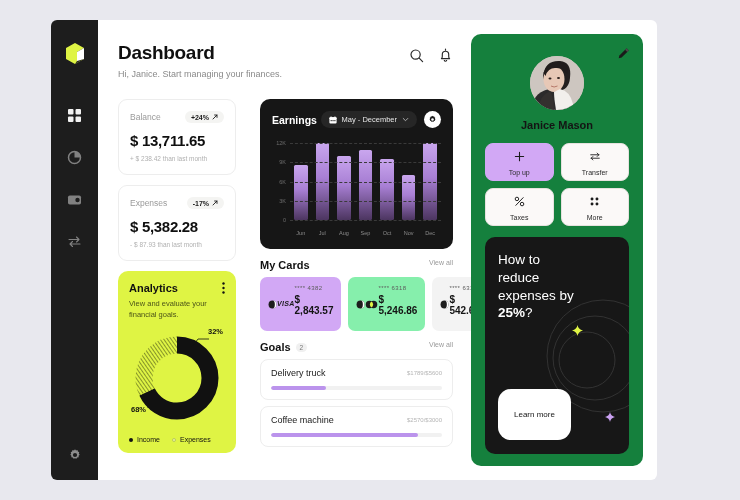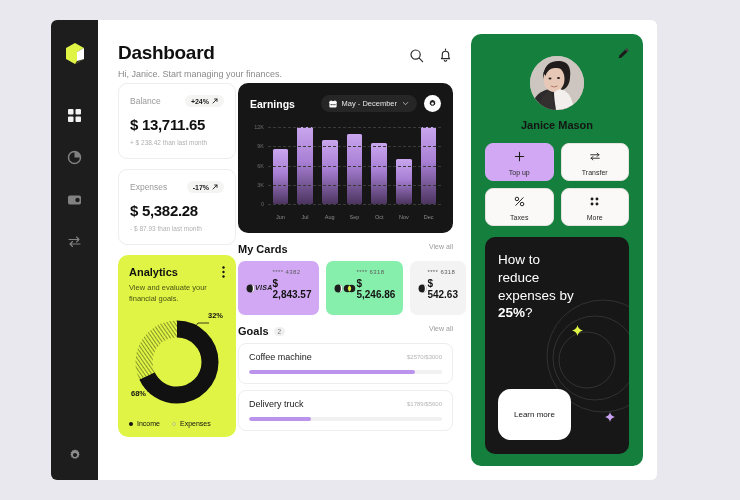--- a/index.html
+++ b/index.html
@@ -31,21 +31,21 @@
   .sidebar-spacer { flex: 1; }
 
   
   .main { flex: 1; padding: 22px 14px 0 20px; position: relative; min-width: 0; }
   .topbar { display:flex; align-items:flex-start; justify-content:space-between; }
   .page-title { font-size: 19px; font-weight: 700; color: #101010; letter-spacing: -0.3px; }
   .page-sub { font-size: 9px; color: #8a8a8a; margin-top: 5px; }
   .top-icons { display:flex; gap: 14px; padding-top: 6px; }
   .ticon { width:15px;height:15px;cursor:pointer; }
 
-  .grid { display: flex; gap: 2px; margin-top: 4px; }
+  .grid { display: flex; gap: 24px; margin-top: 20px; }
   .col-left { width: 118px; flex-shrink: 0; display:flex; flex-direction:column; gap: 10px; }
   .col-right { flex: 1; display:flex; flex-direction:column; gap: 10px; min-width:0; }
 
   
   .stat {
     background:#fff; border:1px solid #ededed; border-radius: 9px;
     padding: 11px 11px 12px 11px;
   }
   .stat-head { display:flex; align-items:center; justify-content:space-between; }
   .stat-label { font-size: 8.5px; color: #9a9a9a; }
@@ -446,34 +446,34 @@
           <div class="sec-head">
             <span class="sec-title">
               <span>Goals</span>
               <span class="count">2</span>
             </span>
             <span class="viewall">View all</span>
           </div>
           <div>
               <div class="goal">
                 <div class="goal-row">
+       <span class="goal-name">Delivery truck</span>
+       <span class="goal-amt">$1789/$5600</span>
+     </div>
+     <div class="track">
+       <div class="fill" style="width:32%"></div>
+     </div>
+              </div>
+              <div class="goal">
+                <div class="goal-row">
        <span class="goal-name">Coffee machine</span>
        <span class="goal-amt">$2570/$3000</span>
      </div>
      <div class="track">
        <div class="fill" style="width:86%"></div>
-     </div>
-              </div>
-              <div class="goal">
-                <div class="goal-row">
-       <span class="goal-name">Delivery truck</span>
-       <span class="goal-amt">$1789/$5600</span>
-     </div>
-     <div class="track">
-       <div class="fill" style="width:32%"></div>
      </div>
               </div>
             </div>
         </div>
 
       </div>
     </div>
   </div>
 
   <div class="rightpanel">

